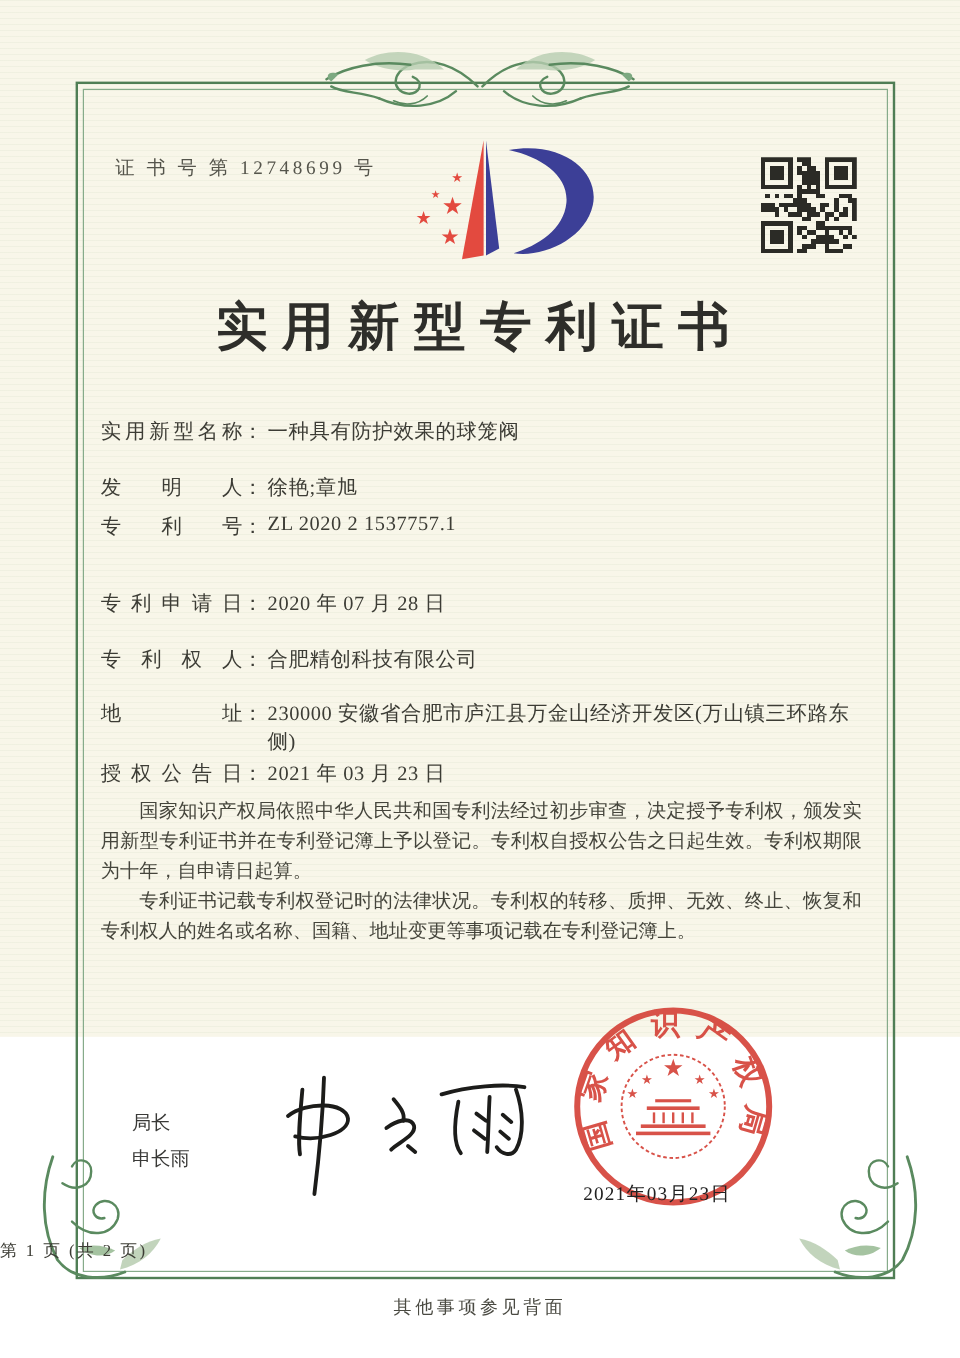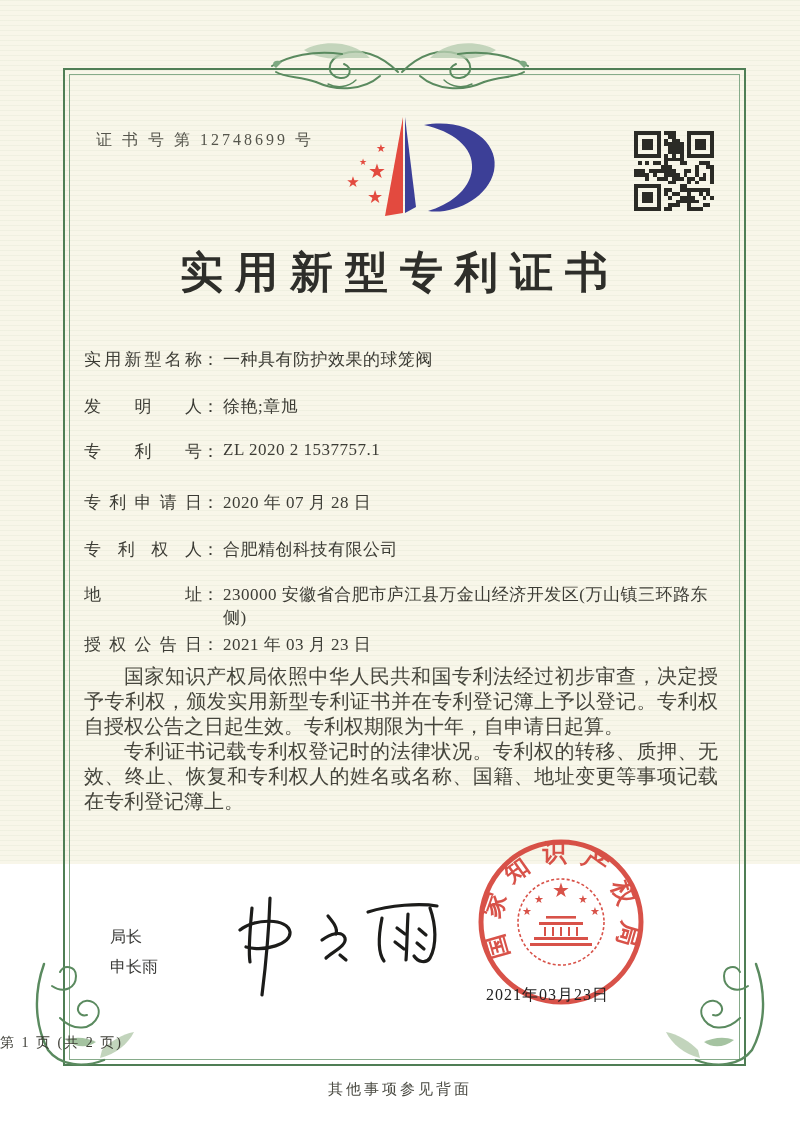--- a/index.html
+++ b/index.html
@@ -21,26 +21,26 @@
   .title{position:absolute;left:0;top:244px;width:800px;text-align:center;
         font-size:43px;font-weight:600;letter-spacing:12px;color:#2e2e2a;}
   .fields{position:absolute;left:84px;top:341px;width:640px;
         font-size:17px;color:#3c3c35;}
   .frow{position:absolute;left:0;white-space:nowrap;}
   .flabel{display:inline-block;width:118px;text-align:justify;
         text-align-last:justify;vertical-align:top;}
   .fcolon{display:inline-block;vertical-align:top;margin-right:4px;}
   .fvalue{display:inline-block;vertical-align:top;letter-spacing:0.5px;}
   .fvalue.wrap{white-space:normal;width:486px;line-height:23px;}
-  .r-name{top:7px;} .r-inventor{top:54px;} .r-patno{top:99px;}
+  .r-name{top:7px;} .r-inventor{top:54px;} .r-patno{top:86px;}
   .r-filing{top:150px;} .r-patentee{top:197px;} .r-address{top:242px;}
   .r-grant{top:292px;}
   .grant2{position:absolute;left:226px;top:0;}
   .body-text{position:absolute;left:84px;top:664px;width:634px;
-        font-size:20px;line-height:25px;color:#45453c;text-align:justify;}
+        font-size:16px;line-height:25px;color:#45453c;text-align:justify;}
   .body-text p{margin:0;text-indent:2em;}
   .signer{position:absolute;left:110px;top:922px;font-size:16px;color:#3a3a38;
         line-height:30px;}
   .sig{position:absolute;left:225px;top:885px;}
   .seal-svg{position:absolute;left:470px;top:838px;}
   .seal-date{position:absolute;left:486px;top:985px;width:150px;
         text-align:left;font-size:16px;color:#222;letter-spacing:1px;}
   .page-info{position:absolute;left:0;top:1034px;width:800px;text-align:left;
         font-size:14px;letter-spacing:2px;color:#3c3c35;}
   .back-note{position:absolute;left:0;top:1080px;width:800px;text-align:center;

